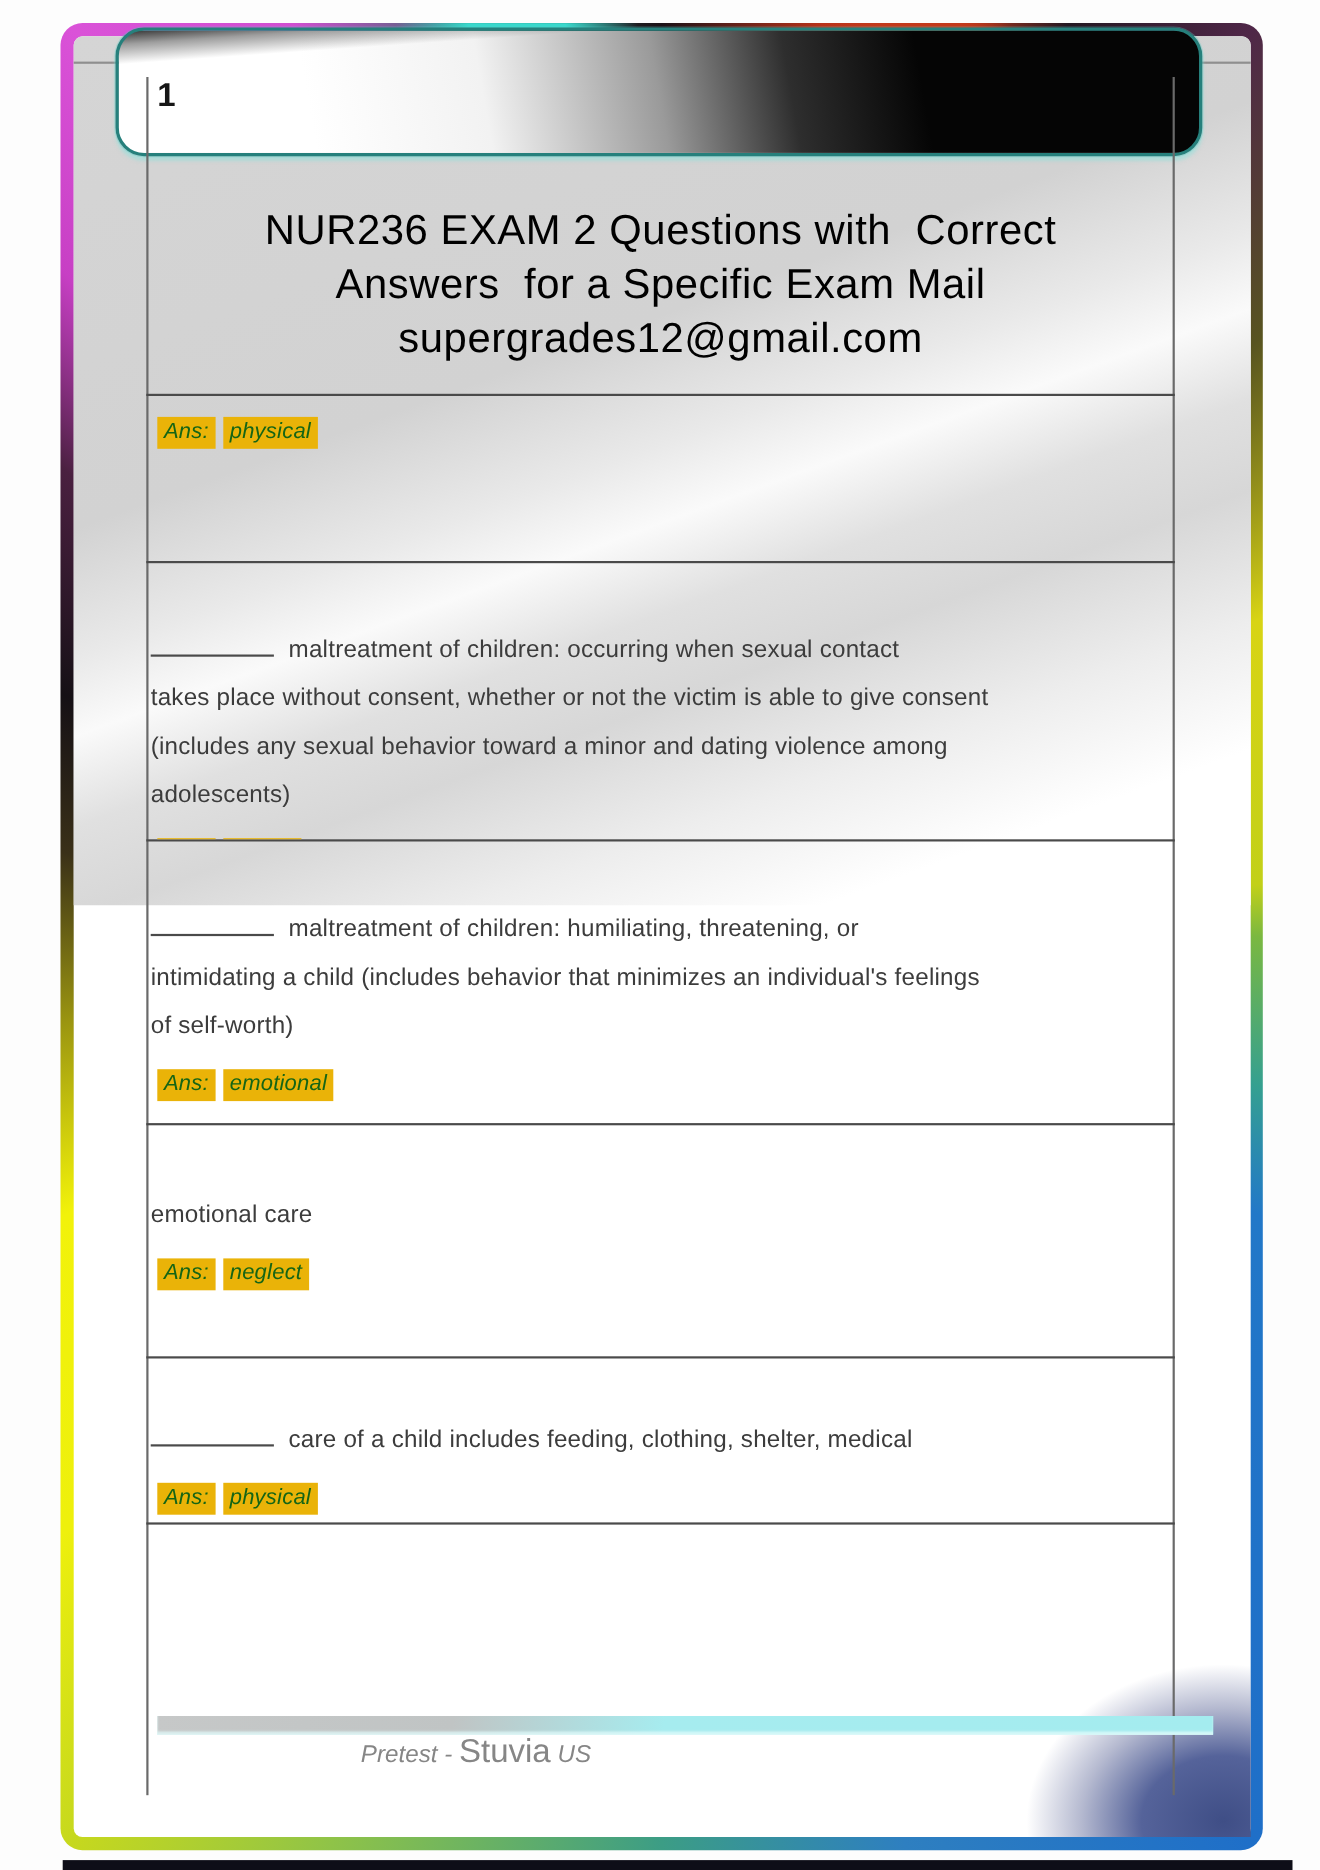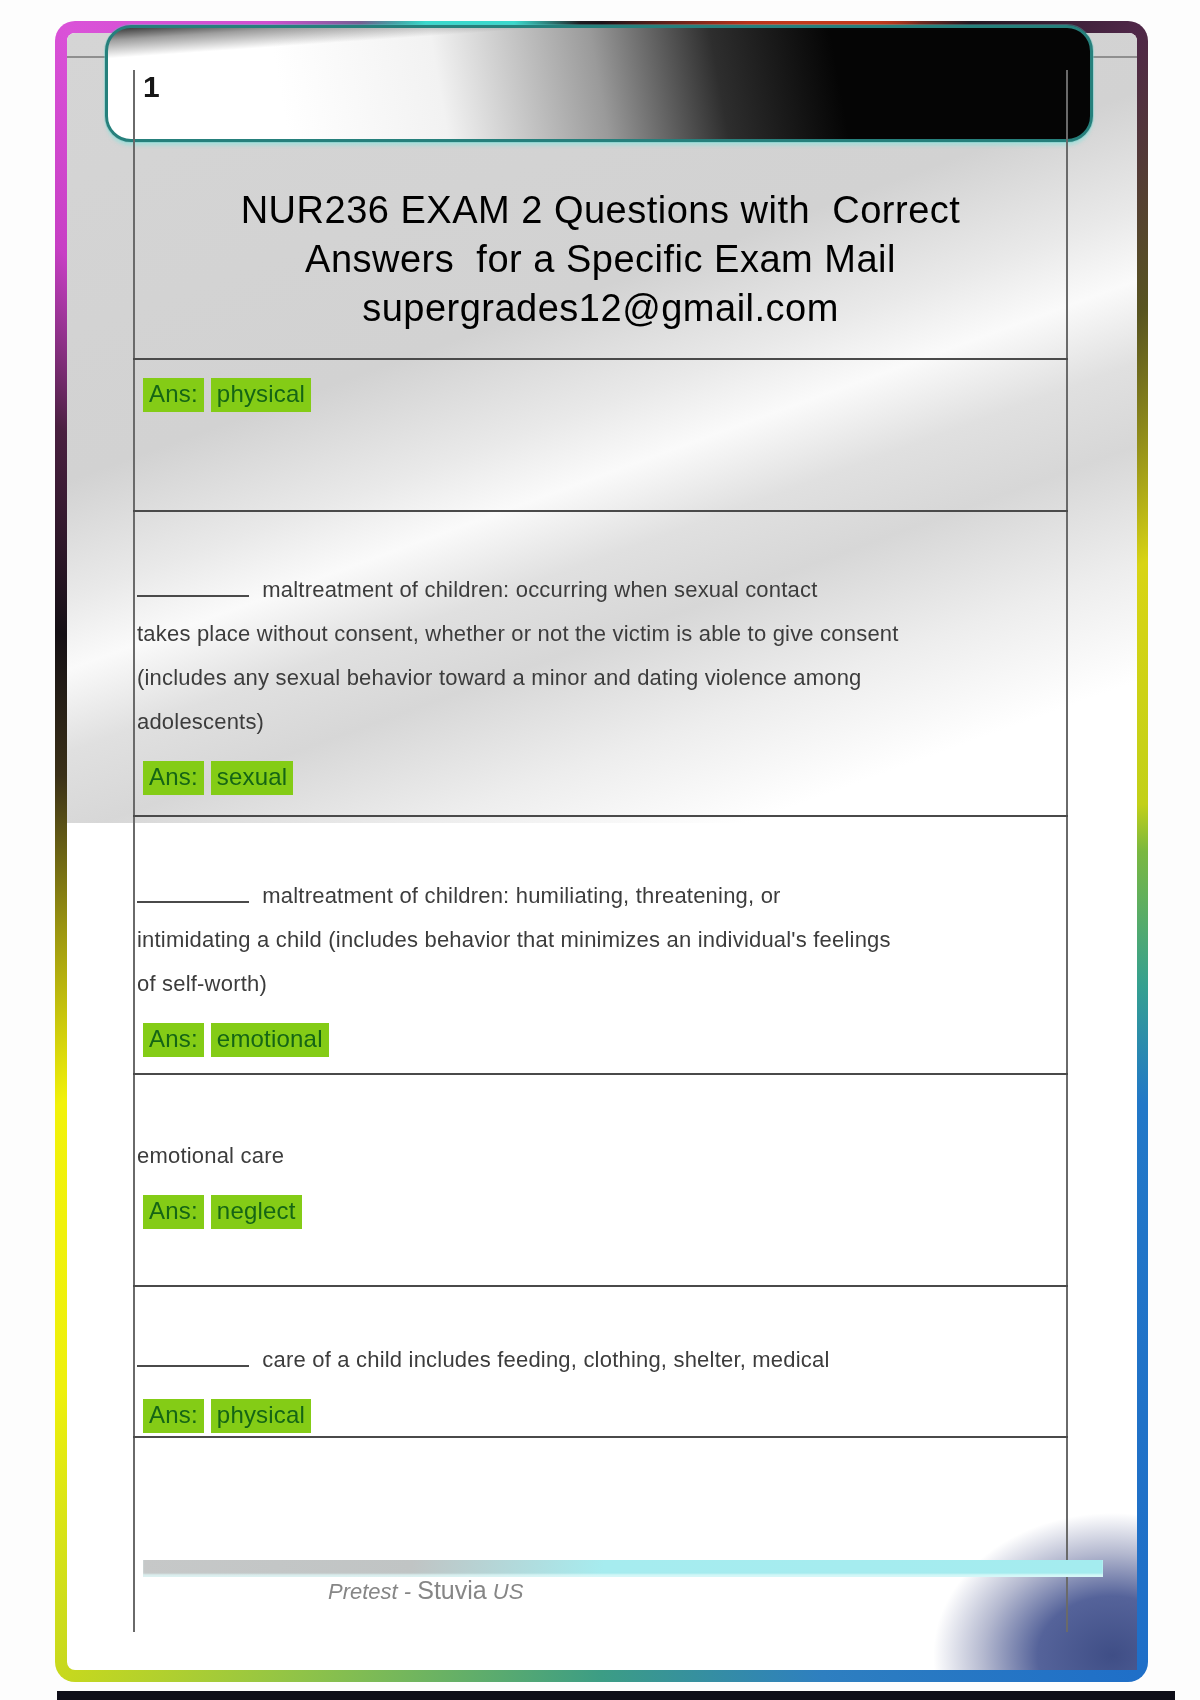--- a/index.html
+++ b/index.html
@@ -92,51 +92,51 @@
     font-size:38px;line-height:49px;letter-spacing:0.5px;
     color:#000000;
   }
   
   .qtable{
     position:absolute;left:133px;top:358px;width:935px;z-index:7;
     color:#3c3c3c;font-size:22px;letter-spacing:0.2px;
   }
   .row{border-top:2px solid #4a4a4a;box-sizing:border-box;padding-left:4px;overflow:hidden;}
   .row:nth-child(1){height:152px;padding-top:1px;}
-  .row:nth-child(2){height:305px;padding-top:56px;}
+  .row:nth-child(2){height:253px;padding-top:56px;}
   .row:nth-child(3){height:258px;padding-top:57px;}
   .row:nth-child(4){height:212px;padding-top:59px;}
   .row:nth-child(5){height:151px;padding-top:51px;}
   .qtable::after{content:"";display:block;border-top:2px solid #4a4a4a;height:132px;}
   .qline{height:44px;line-height:44px;white-space:nowrap;}
   .blank{
     display:inline-block;width:112px;height:24px;margin-right:7px;
     border-bottom:2.5px solid #4a4a4a;
   }
   .ans{margin-top:17px;margin-left:6px;}
   .ans span{
-    display:inline-block;background:#84cc16;color:#156515;
-    padding:2px 6px 4px 6px;margin-right:7px;font-size:24px;
+    display:inline-block;background:#eab308;color:#156515;
+    padding:2px 6px 4px 6px;margin-right:7px;font-size:20px;font-style:italic;
   }
   
   .cyan-bar{
     position:absolute;left:143px;top:1560px;width:960px;height:17px;z-index:8;
     background:linear-gradient(100deg, #c6c8c8 0%, #c0c4c4 28%, #a6ecef 48%, #a4ecef 100%);
     box-shadow:inset 0 -3px 2px rgba(225,250,250,0.8);
   }
   .footer-text{
     position:absolute;left:328px;top:1576px;z-index:9;
     color:#868686;white-space:nowrap;
   }
   .footer-text .f-italic{
     font-style:italic;font-size:22px;
     text-decoration-thickness:2.5px;
     text-decoration-color:#909090;text-underline-offset:8px;
   }
-  .footer-text .f-brand{font-size:25px;}
+  .footer-text .f-brand{font-size:30px;}
   .bottom-bar{
     position:absolute;left:57px;top:1691px;width:1118px;height:9px;
     background:#0e0e18;z-index:3;
   }
 </style>
 </head>
 <body>
 
 <div class="frame"></div>
 <div class="page"></div>

